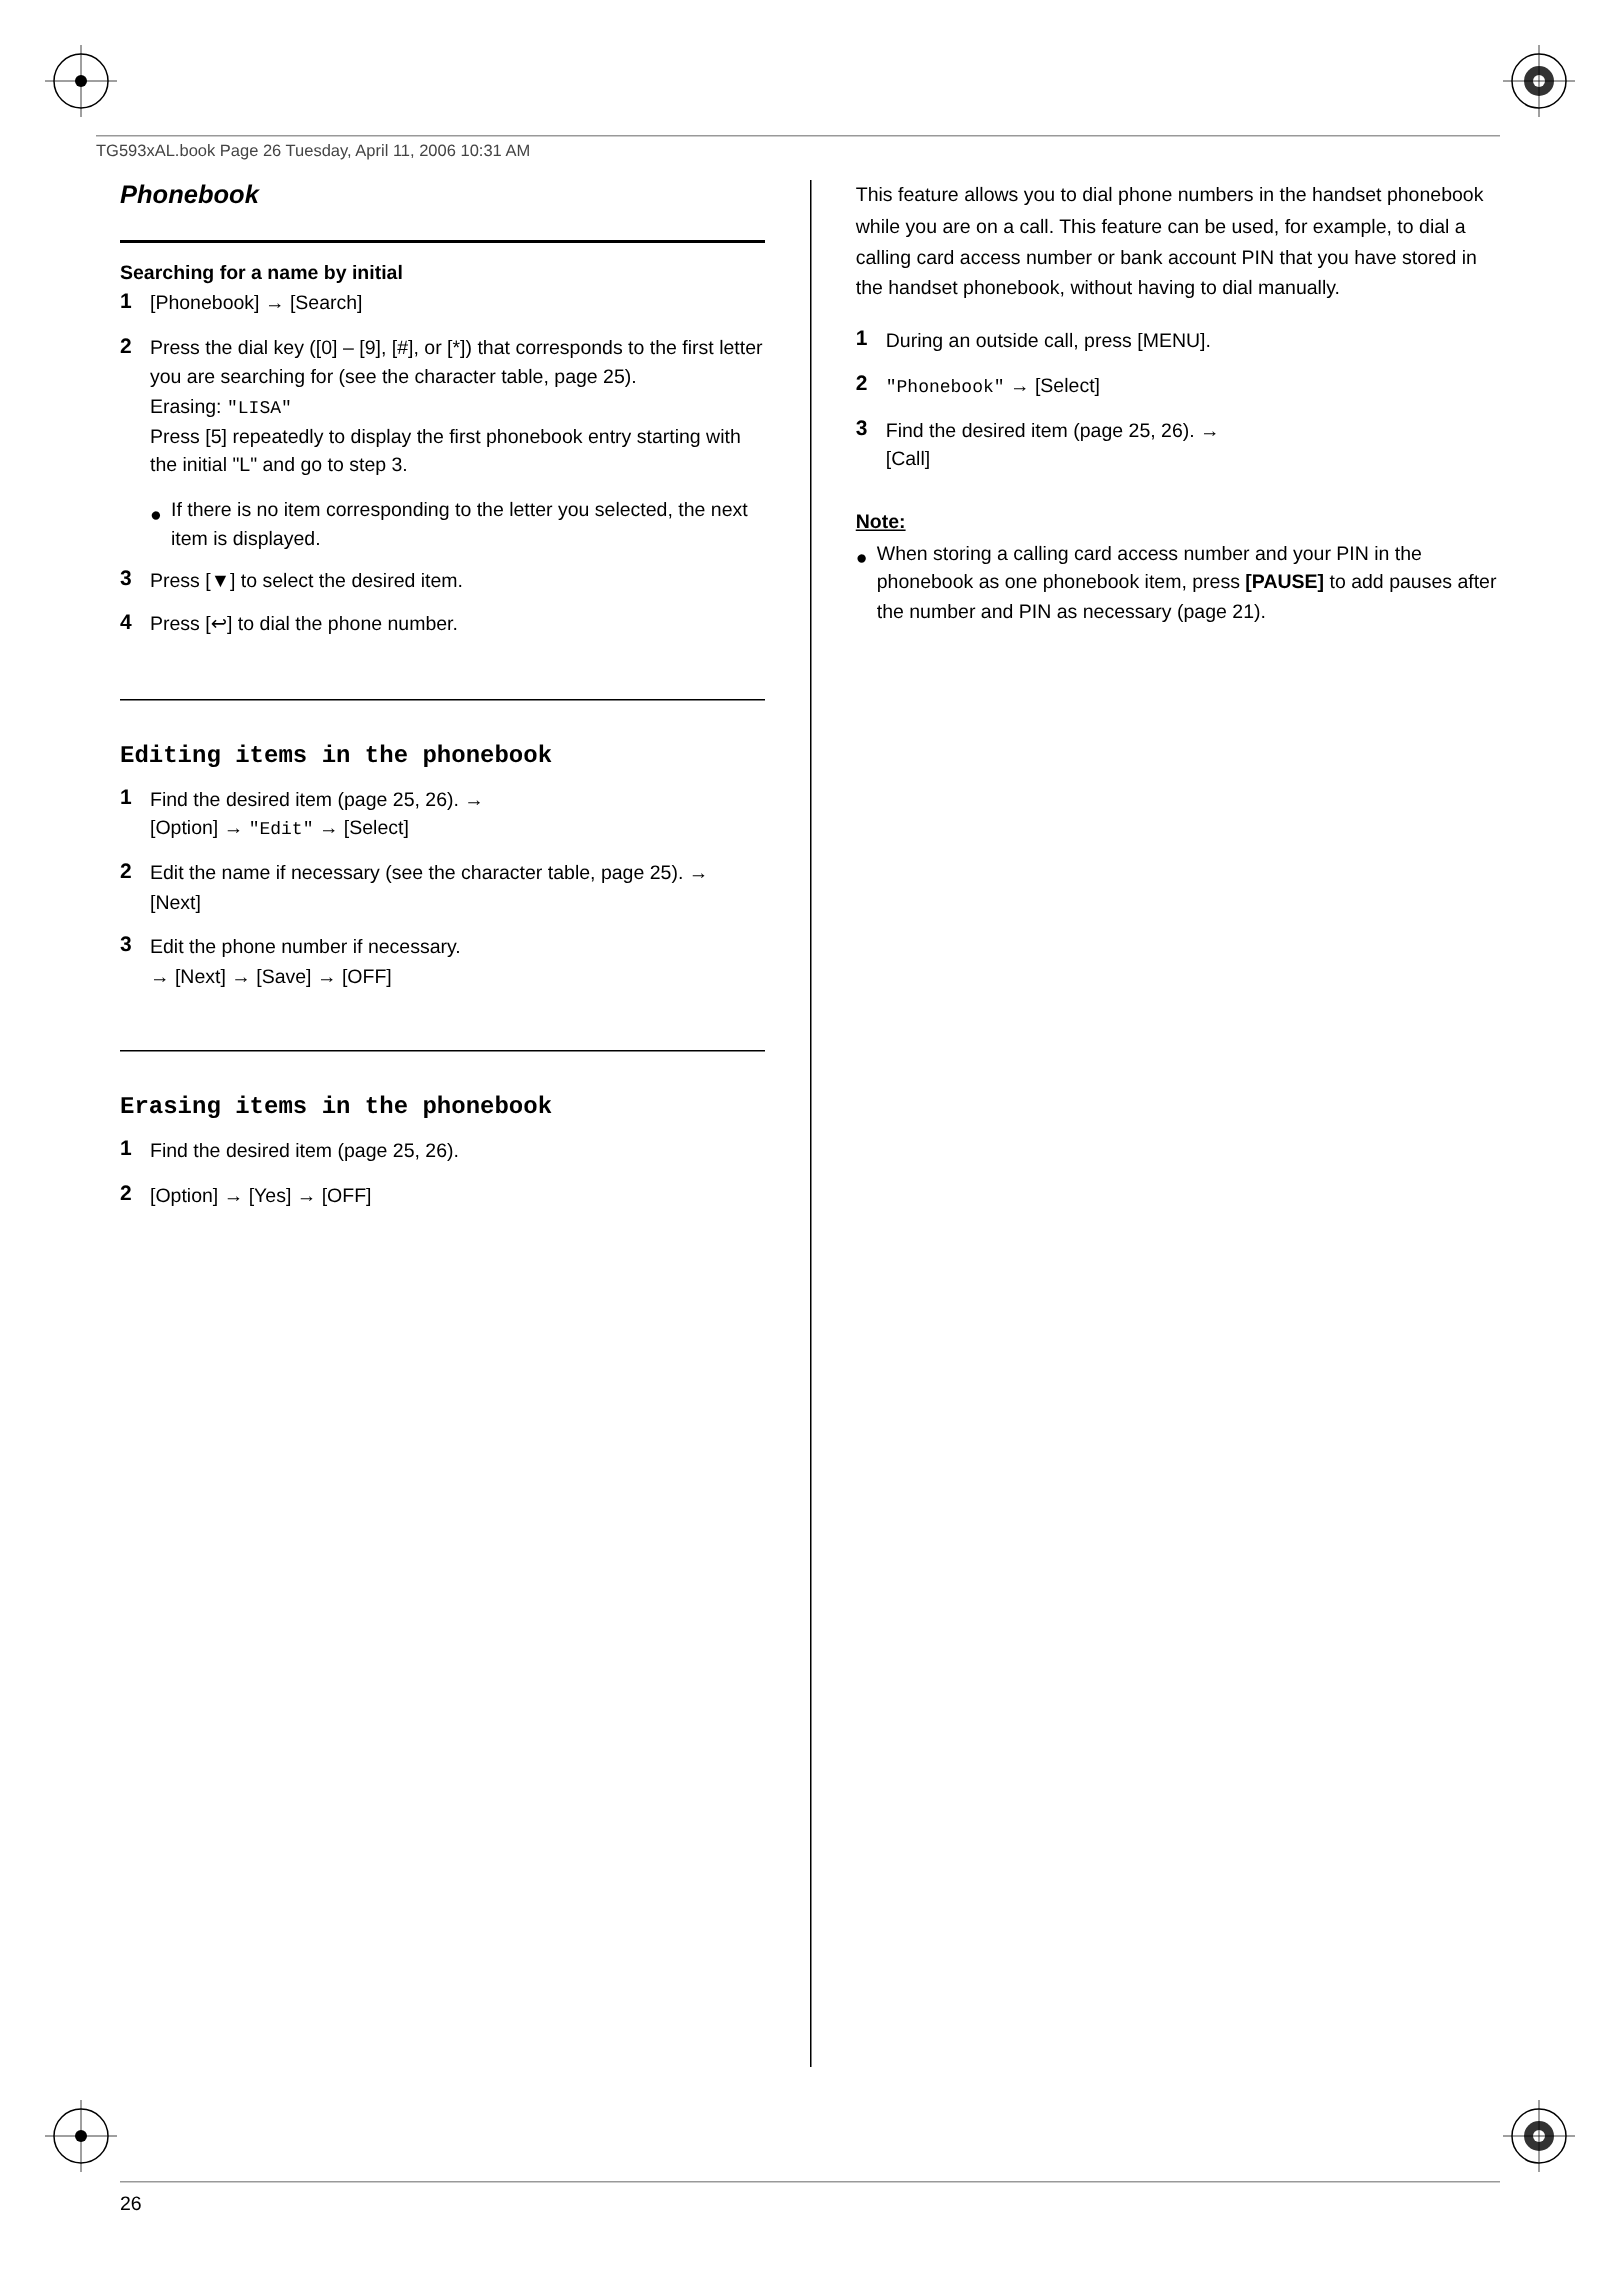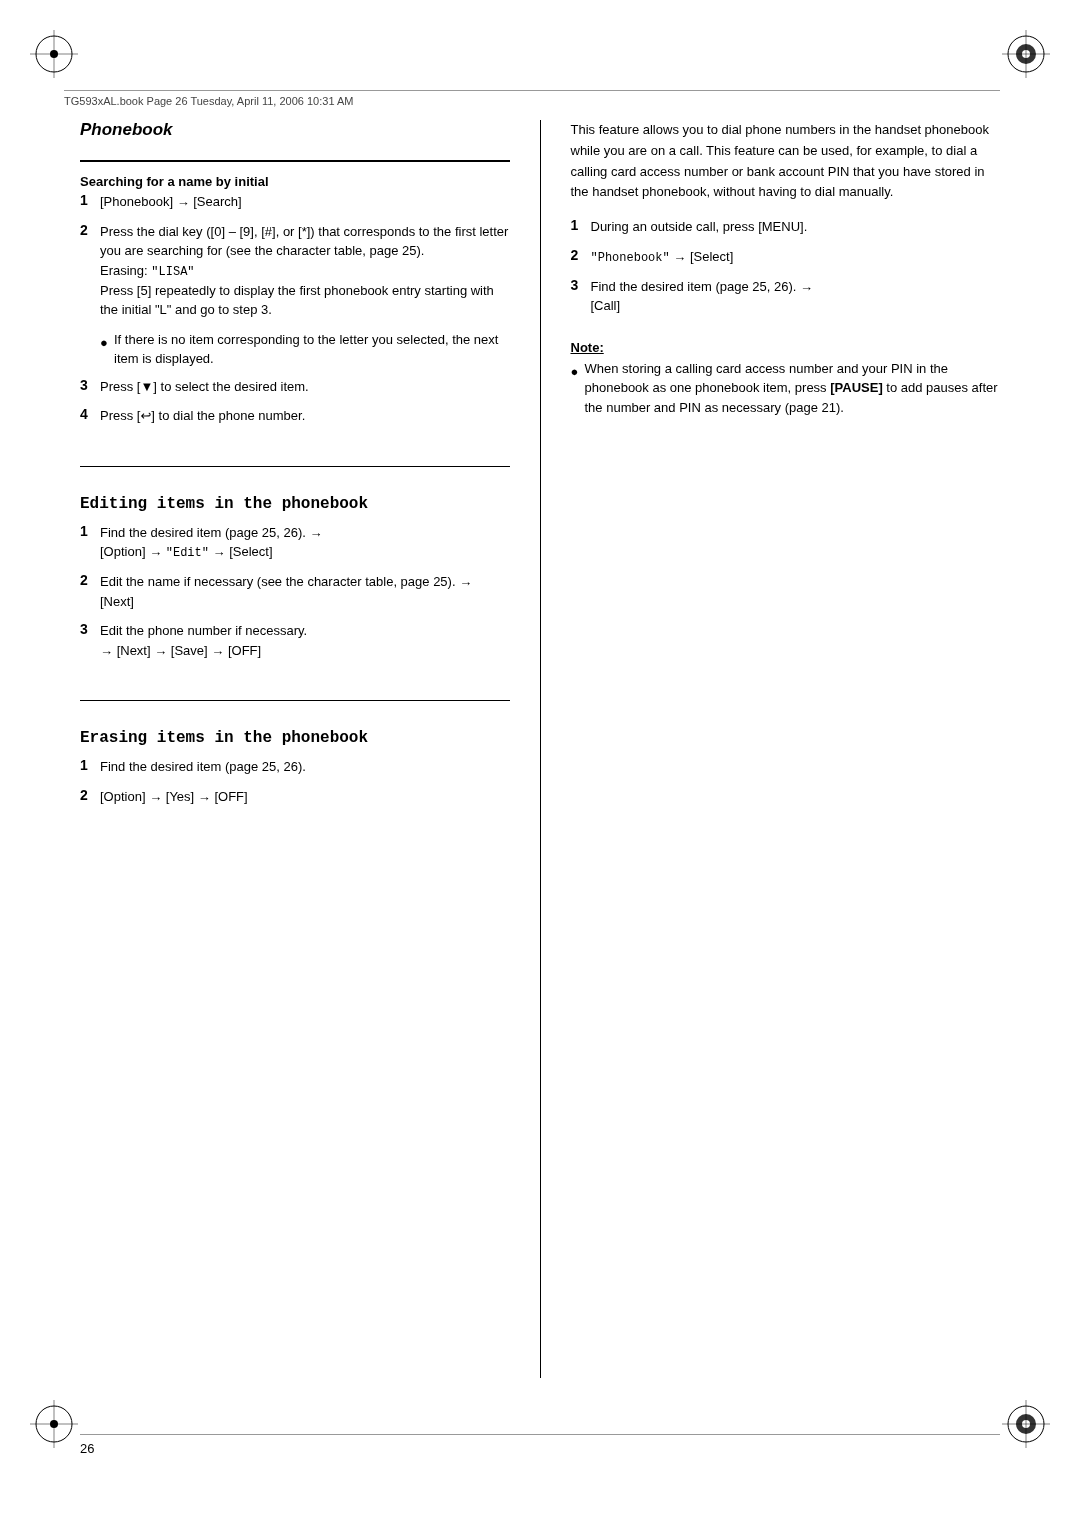--- a/index.html
+++ b/index.html
@@ -178,21 +178,21 @@
 
     .divider-line {
       border: none;
       border-top: 1px solid #000;
       margin: 14px 0;
     }
 
     
     .footer-area {
       position: absolute;
-      bottom: 72px;
+      bottom: 52px;
       left: 80px;
       right: 80px;
       border-top: 1px solid #999;
       padding-top: 6px;
       display: flex;
       flex-direction: row;
       justify-content: flex-start;
     }
 
     .page-number {

